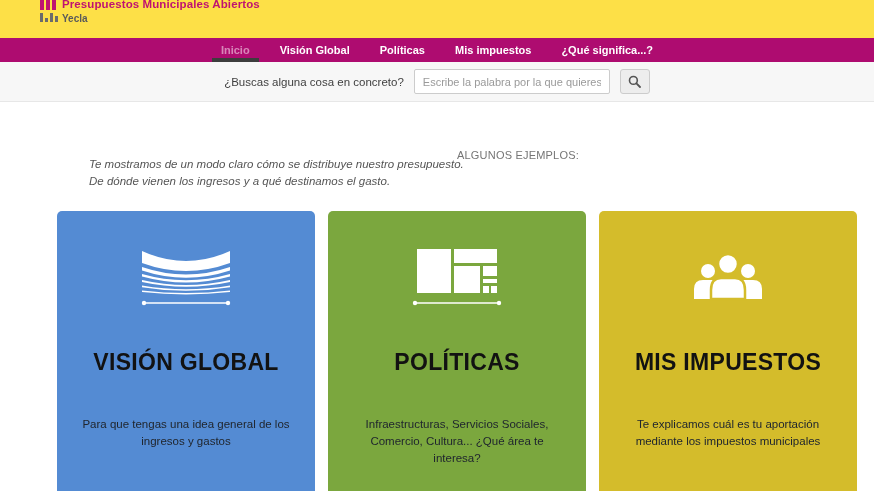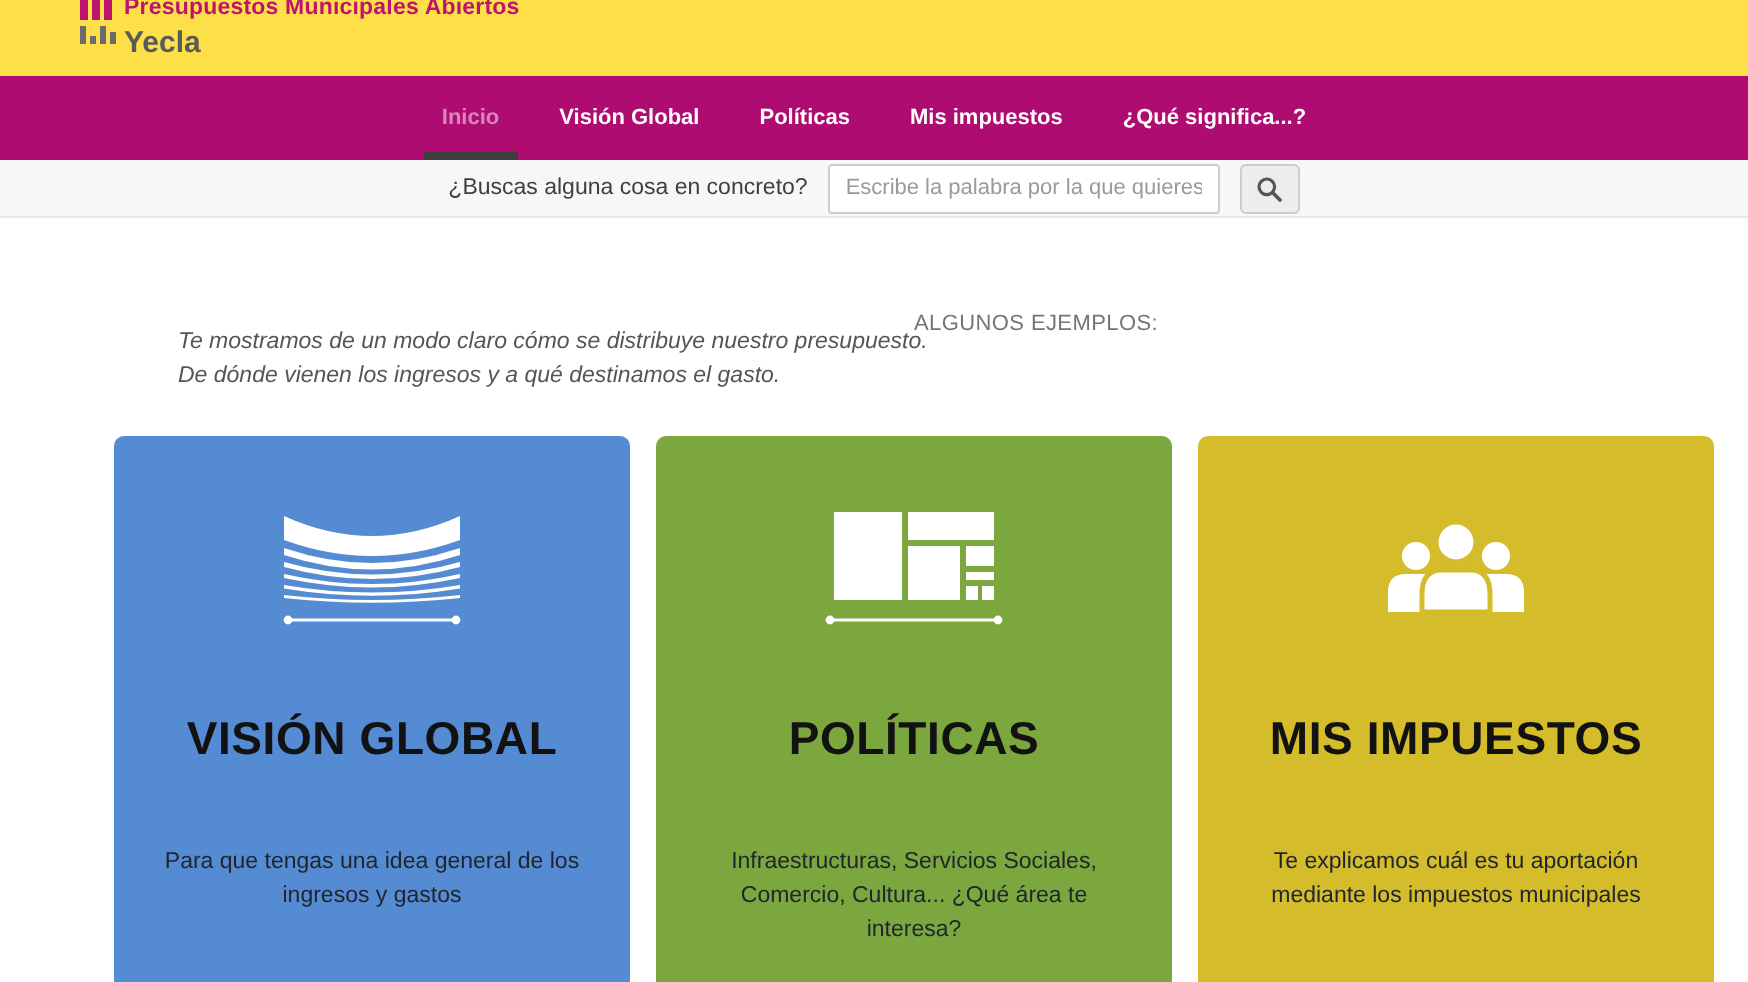--- a/index.html
+++ b/index.html
@@ -6,31 +6,31 @@
   html,body { width:874px; height:491px; overflow:hidden; background:#fff;
               font-family:"Liberation Sans","DejaVu Sans",sans-serif; }
 
   
   .site-header { height:38px; background:#fde047; display:flex; align-items:flex-start; padding-left:40px; }
   .brand { display:flex; align-items:flex-start; gap:4px; margin-top:-2px; }
   .brand-icon { width:18px; height:26px; position:relative; flex:0 0 auto; }
   .brand-icon .bar { position:absolute; }
   .brand-text { display:flex; flex-direction:column; line-height:1.15; }
   .brand-title { color:#bf1371; font-size:11.5px; font-weight:bold; letter-spacing:.1px; }
-  .brand-sub { color:#5a5a5a; font-size:15px; font-weight:bold; margin-top:2px; }
+  .brand-sub { color:#5a5a5a; font-size:10px; font-weight:bold; margin-top:2px; }
 
   
-  .main-nav { height:42px; background:#ae0c70; display:flex; justify-content:center; align-items:stretch; }
+  .main-nav { height:24px; background:#ae0c70; display:flex; justify-content:center; align-items:stretch; }
   .nav-item { position:relative; display:flex; align-items:center; padding:0 15px; color:#fff;
               font-size:11px; font-weight:bold; text-decoration:none; cursor:pointer; }
   .nav-item.active { color:rgba(255,255,255,.5); }
   .nav-item.active::after { content:""; position:absolute; left:6px; right:6px; bottom:0; height:4px; background:#3d3d3d; }
 
   
-  .search-strip { height:29px; background:#f7f7f7; border-bottom:1px solid #e7e7e7;
+  .search-strip { height:40px; background:#f7f7f7; border-bottom:1px solid #e7e7e7;
                   display:flex; align-items:center; justify-content:center; gap:10px; }
   .search-label { font-size:11.5px; color:#3f3f3f; }
   .search-input { width:196px; height:25px; border:1px solid #ccc; border-radius:2px; background:#fff;
                   font-size:11px; color:#555; padding:0 8px; outline:none;
                   font-family:"Liberation Sans","DejaVu Sans",sans-serif; }
   .search-input::placeholder { color:#9a9a9a; }
   .search-btn { width:30px; height:25px; background:#ededed; border:1px solid #ccc; border-radius:3px;
                 display:flex; align-items:center; justify-content:center; cursor:pointer; }
 
   

